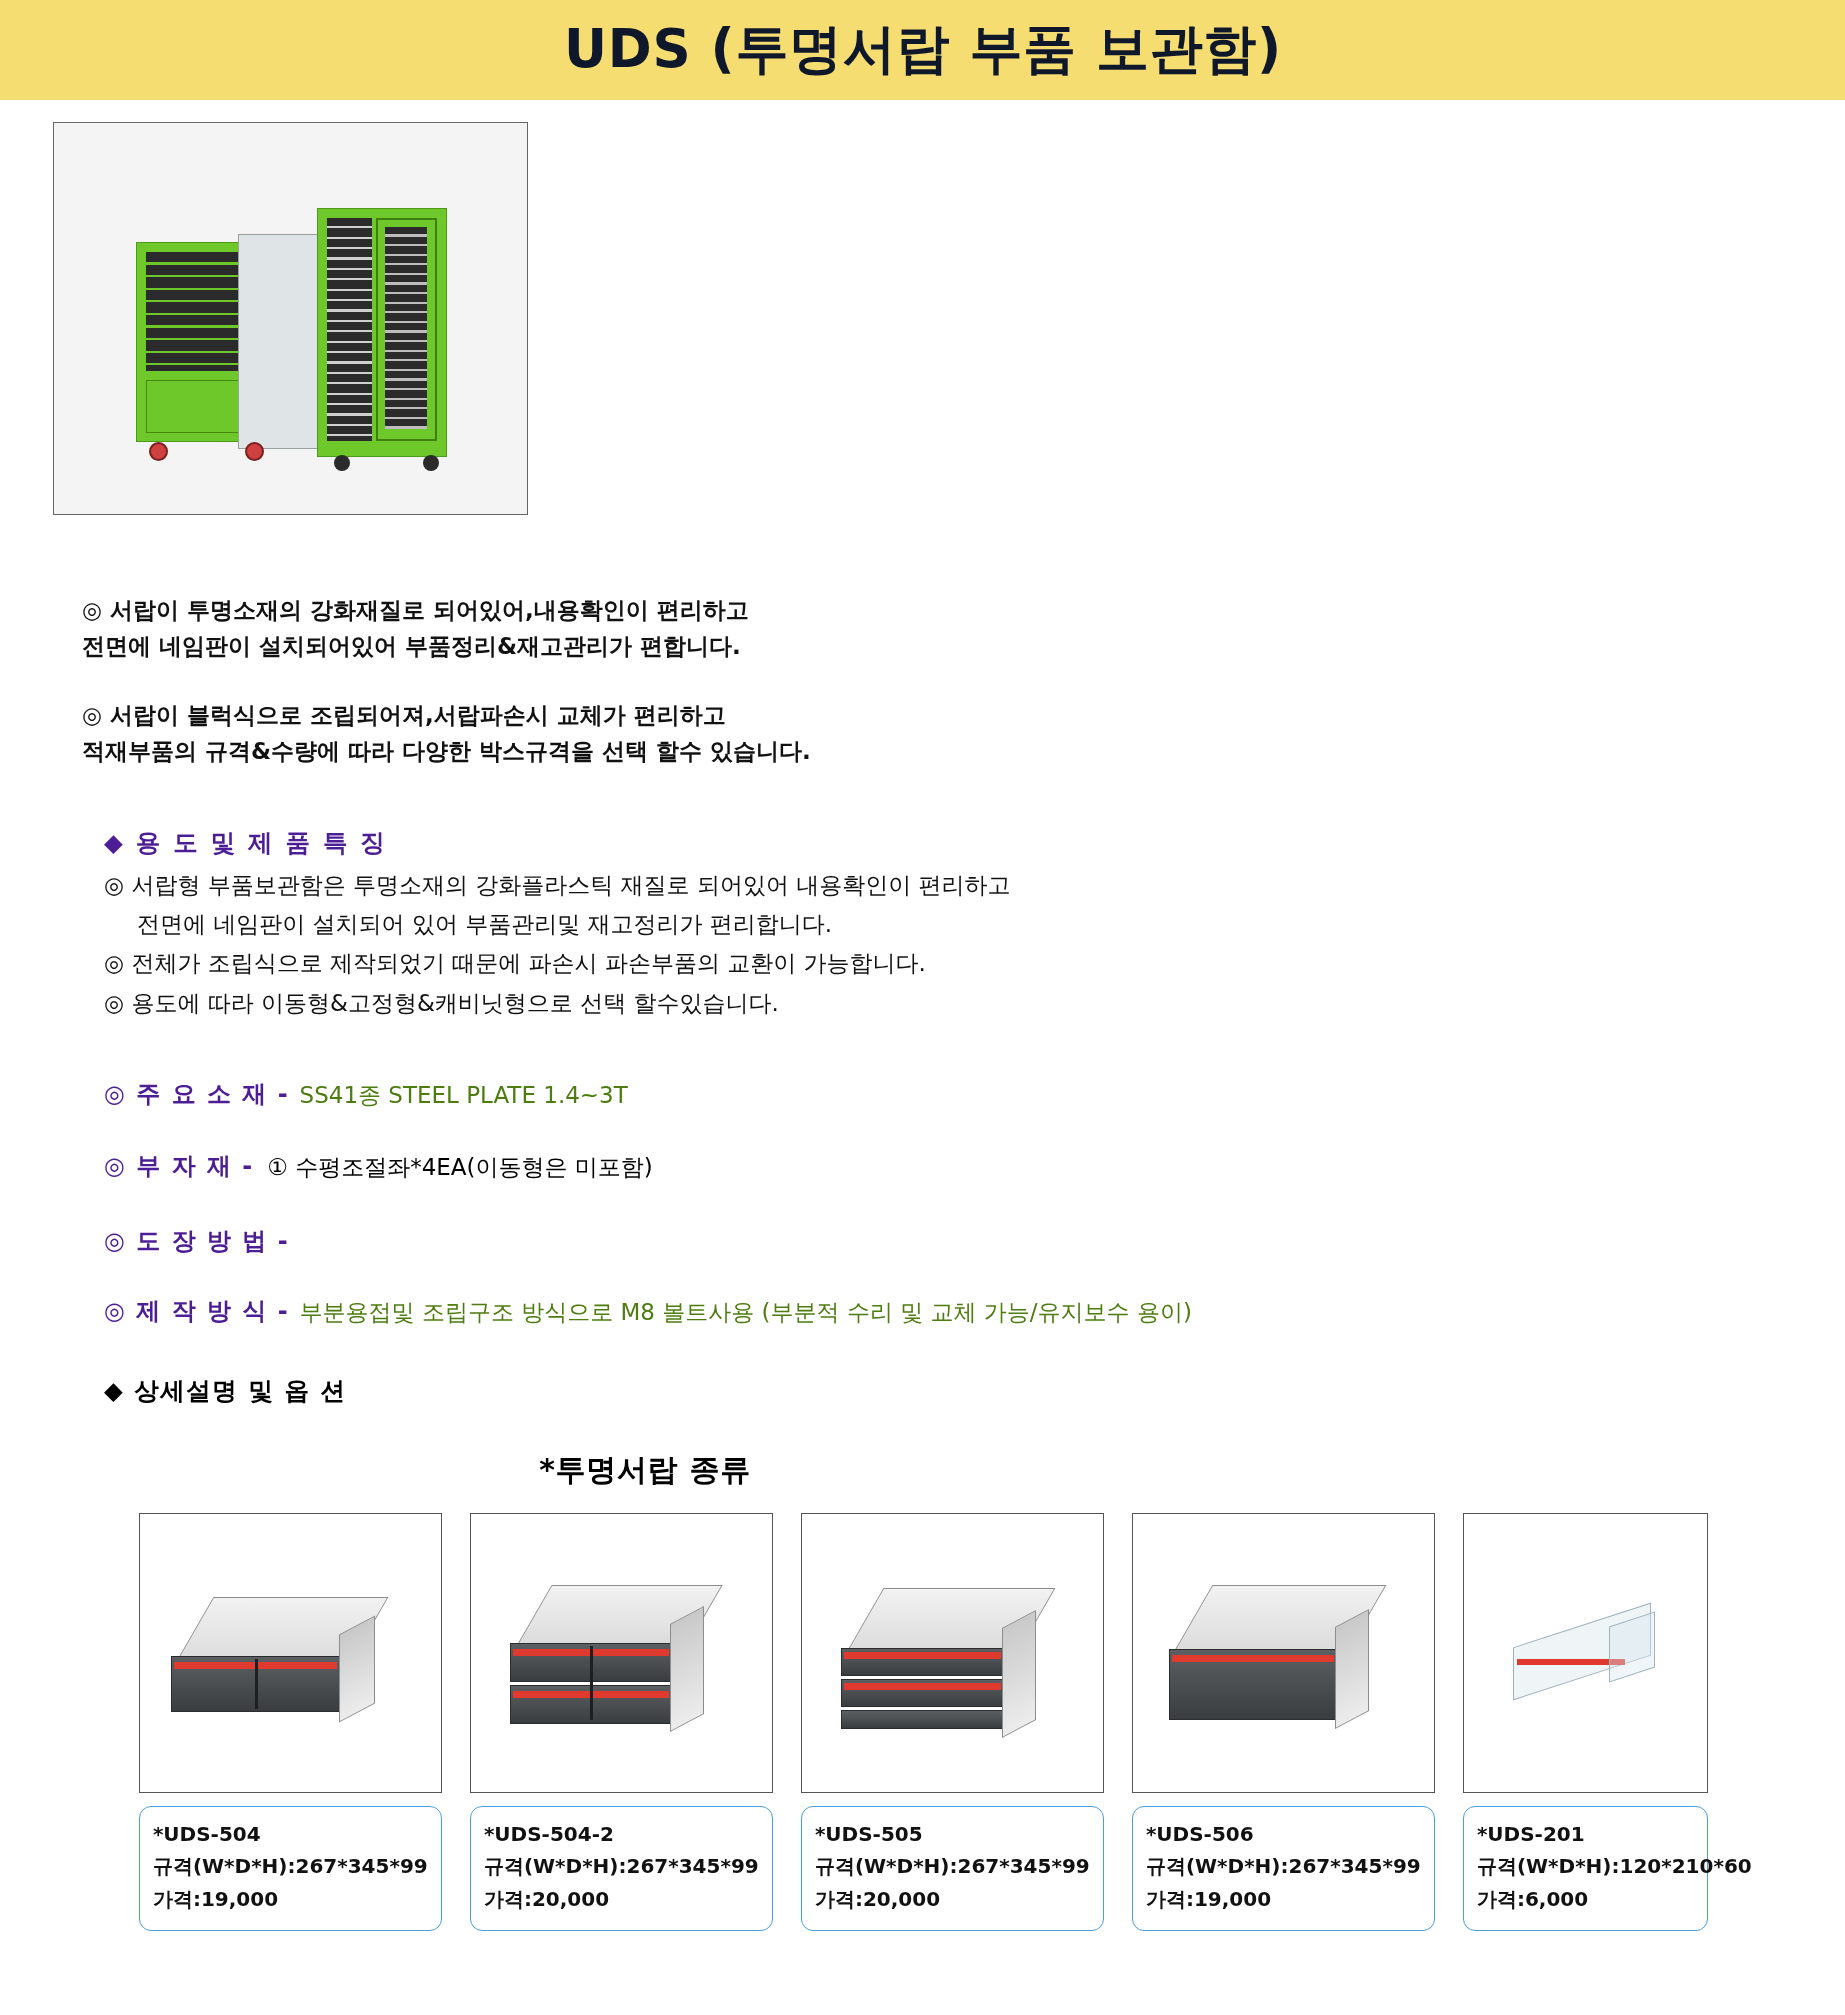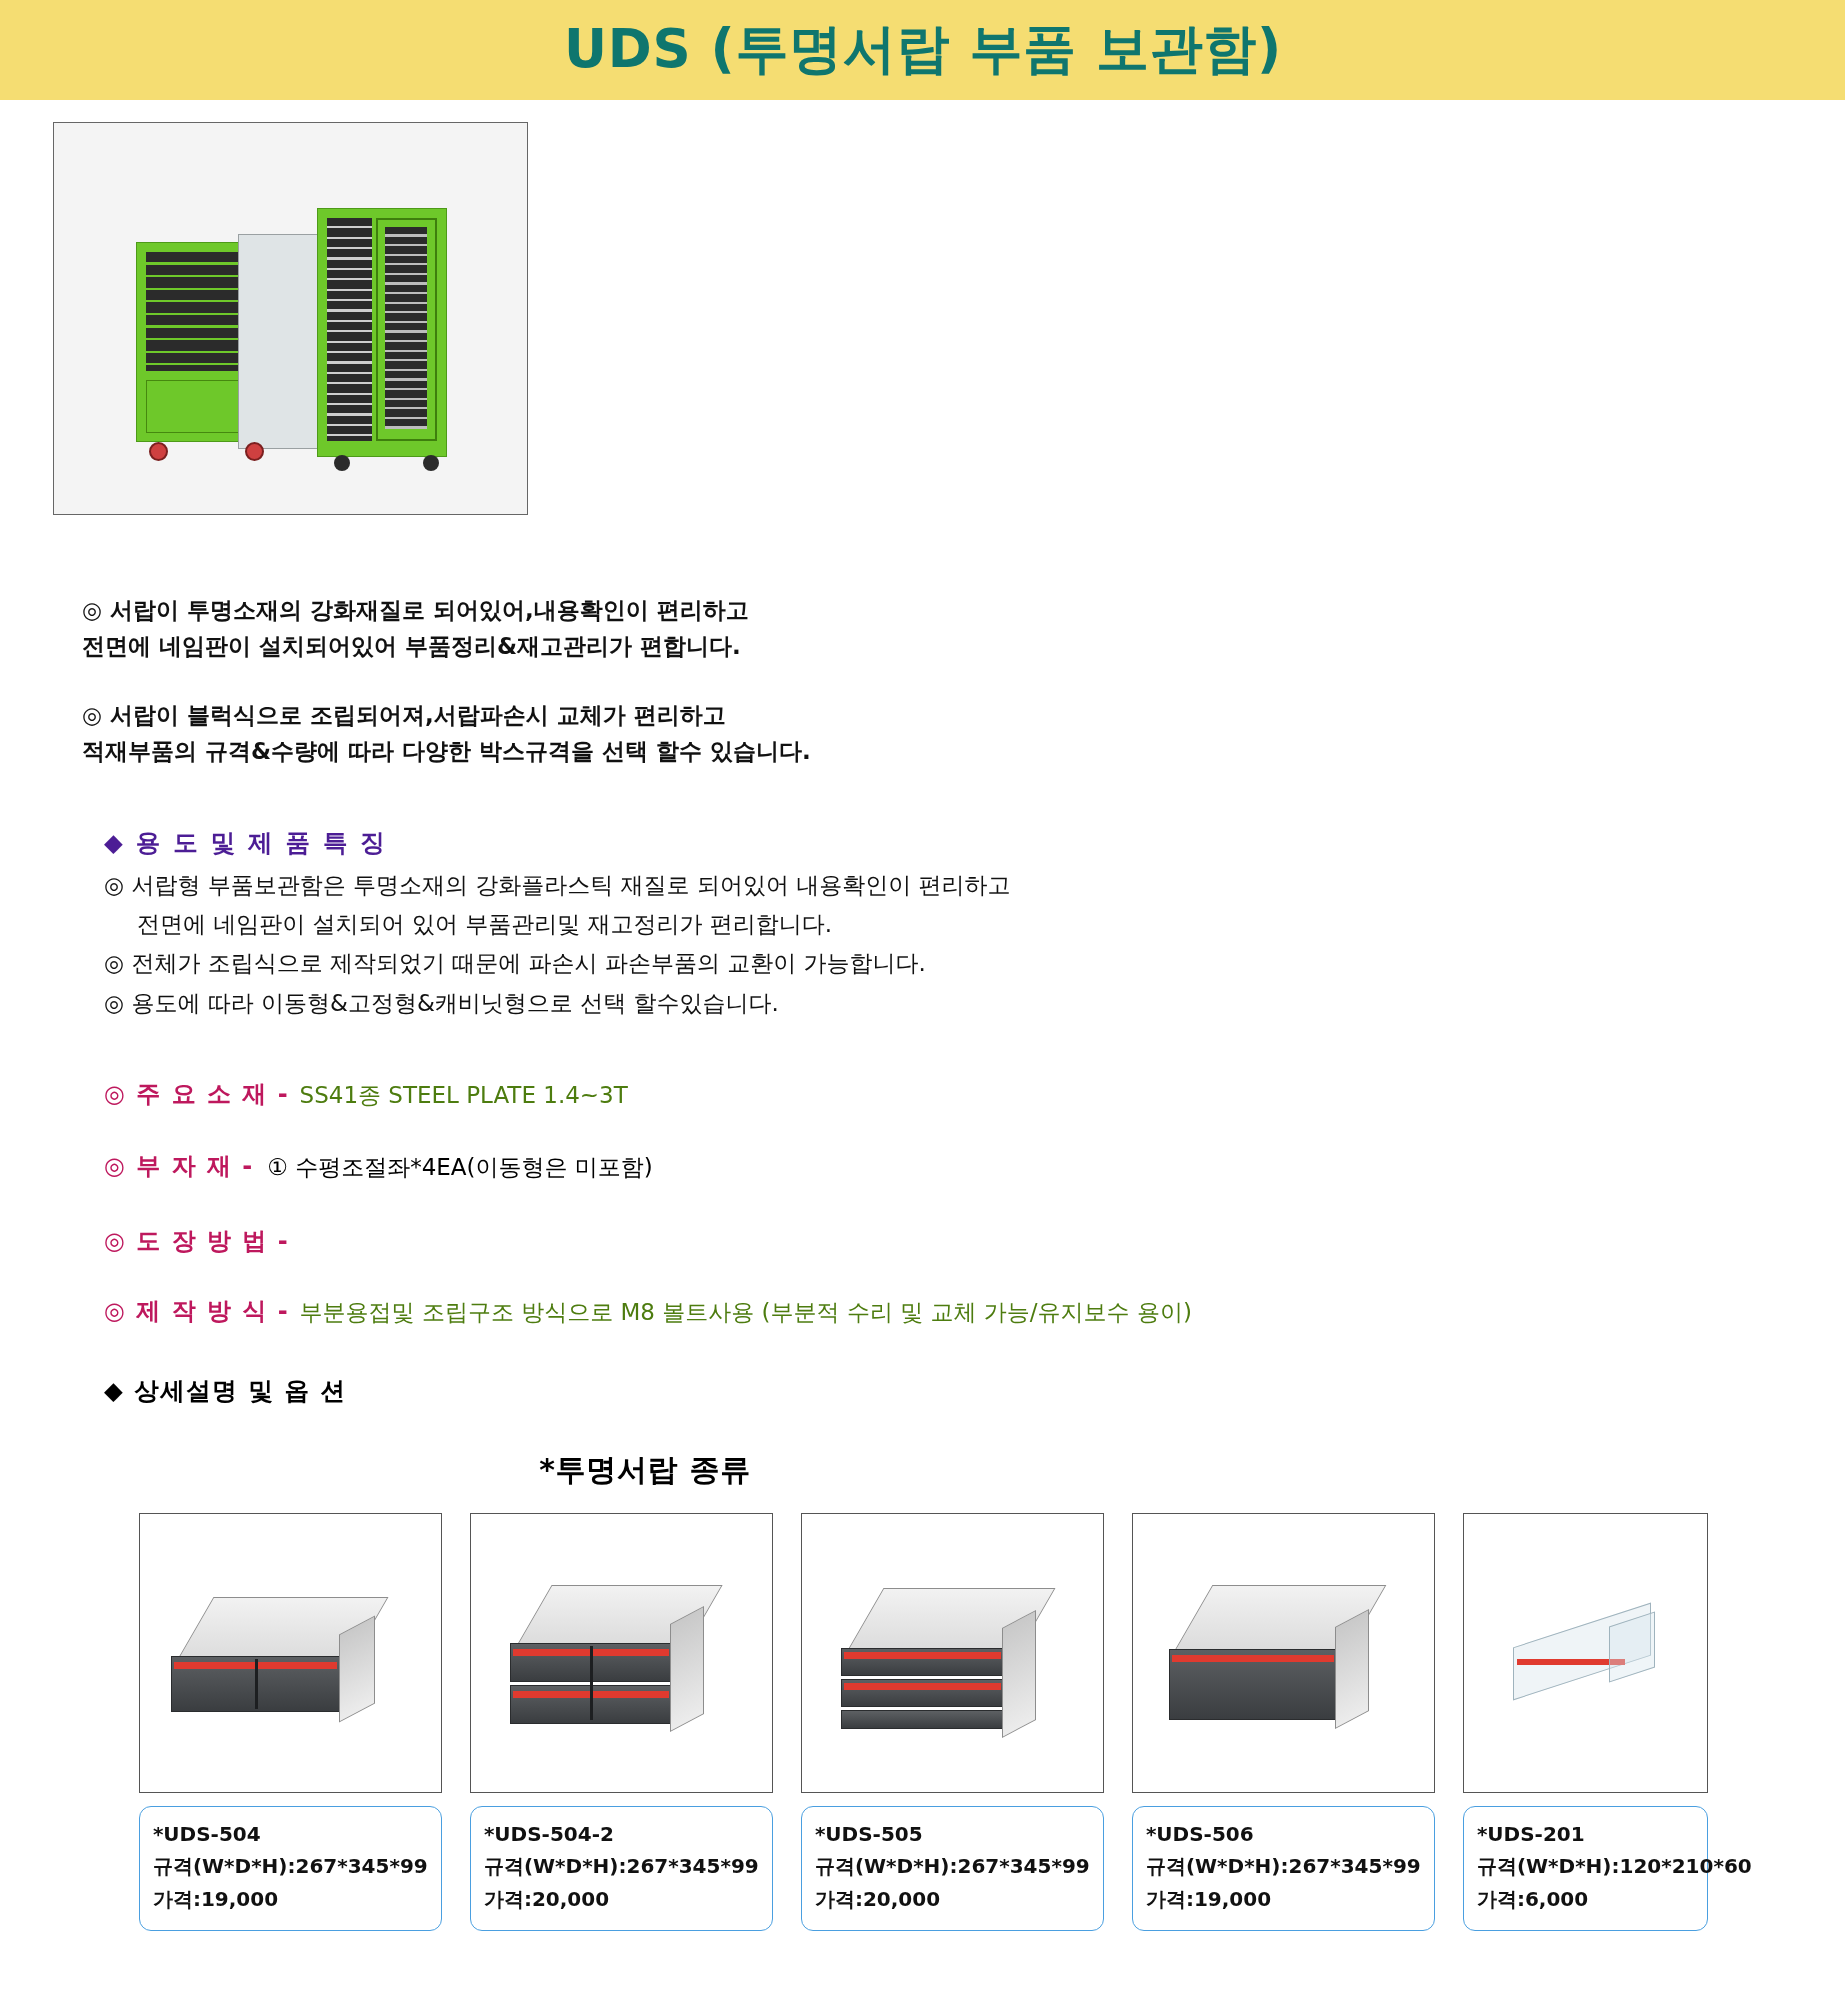--- a/index.html
+++ b/index.html
@@ -20,21 +20,21 @@
     width: 100%;
     height: 100px;
     background: #f5dd72;
     display: flex;
     align-items: center;
     justify-content: center;
   }
   .banner-title {
     font-size: 53px;
     font-weight: bold;
-    color: #0f766e;
+    color: #0f172a;
     letter-spacing: 0.7px;
     font-family: "DejaVu Sans", "Liberation Sans", sans-serif;
   }
 
   
   .top-section {
     display: flex;
     align-items: flex-start;
     padding: 22px 0 0 0;
     flex-direction: column;
@@ -107,21 +107,21 @@
   .kv {
     display: flex;
     align-items: flex-start;
     margin: 0 0 7.4px 0;
   }
   .kv-key {
     font-size: 24px;
     font-weight: bold;
     letter-spacing: 1.5px;
     white-space: nowrap;
-    color: #be185d;
+    color: #4c1d95;
   }
   .kv-val {
     font-size: 23px;
     color: #4d7c0f;
     margin-left: 10.4px;
     line-height: 1.5;
     white-space: pre-line;
   }
   .gap-lg { height: 53px; }
   .gap-md { height: 30px; }

